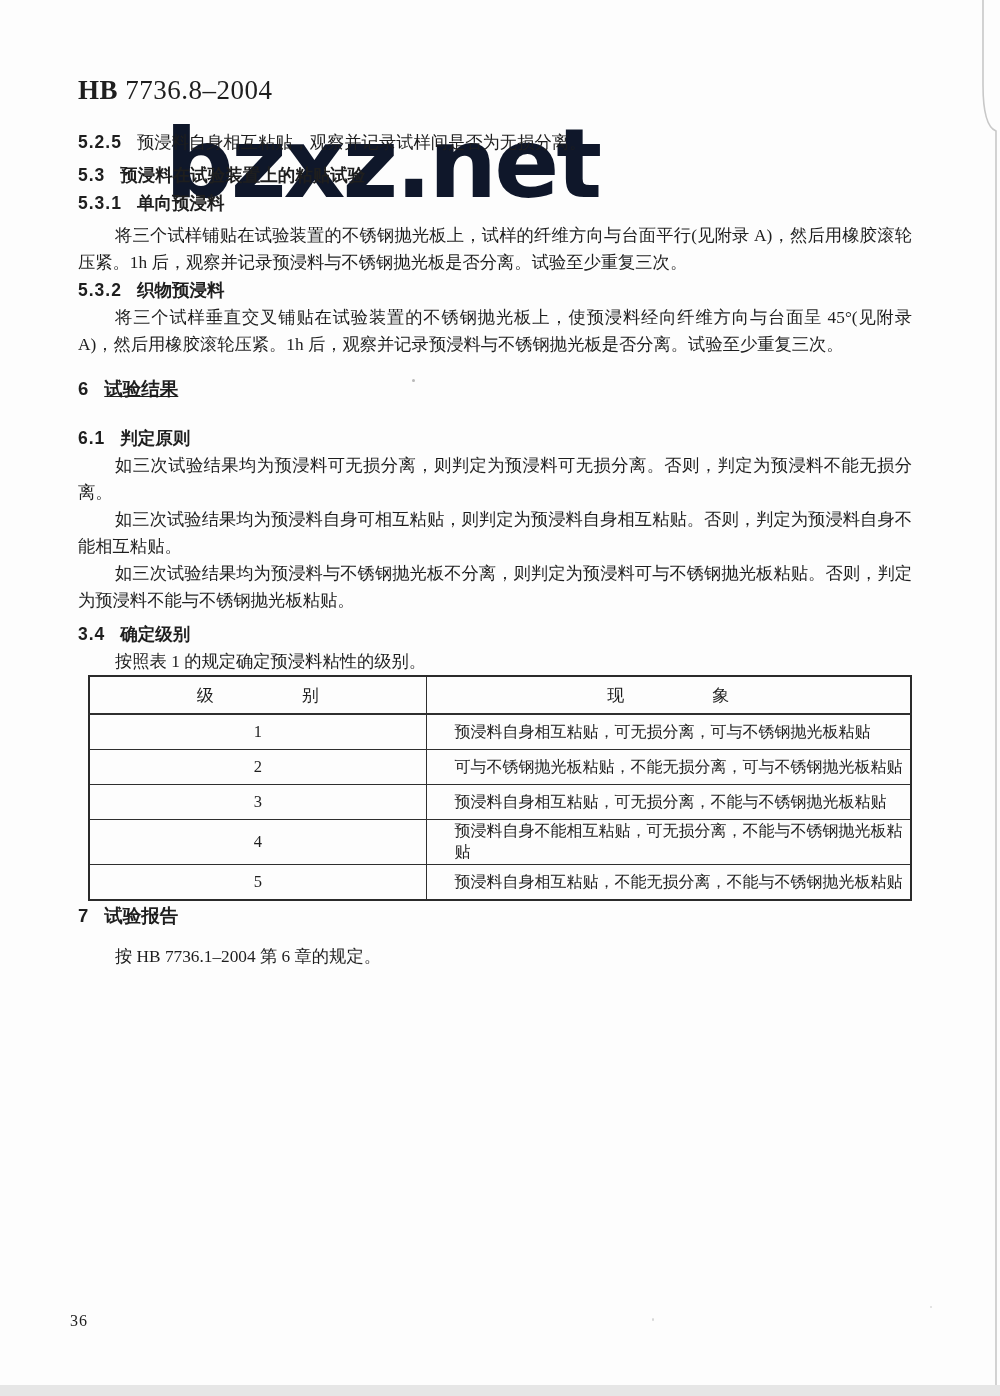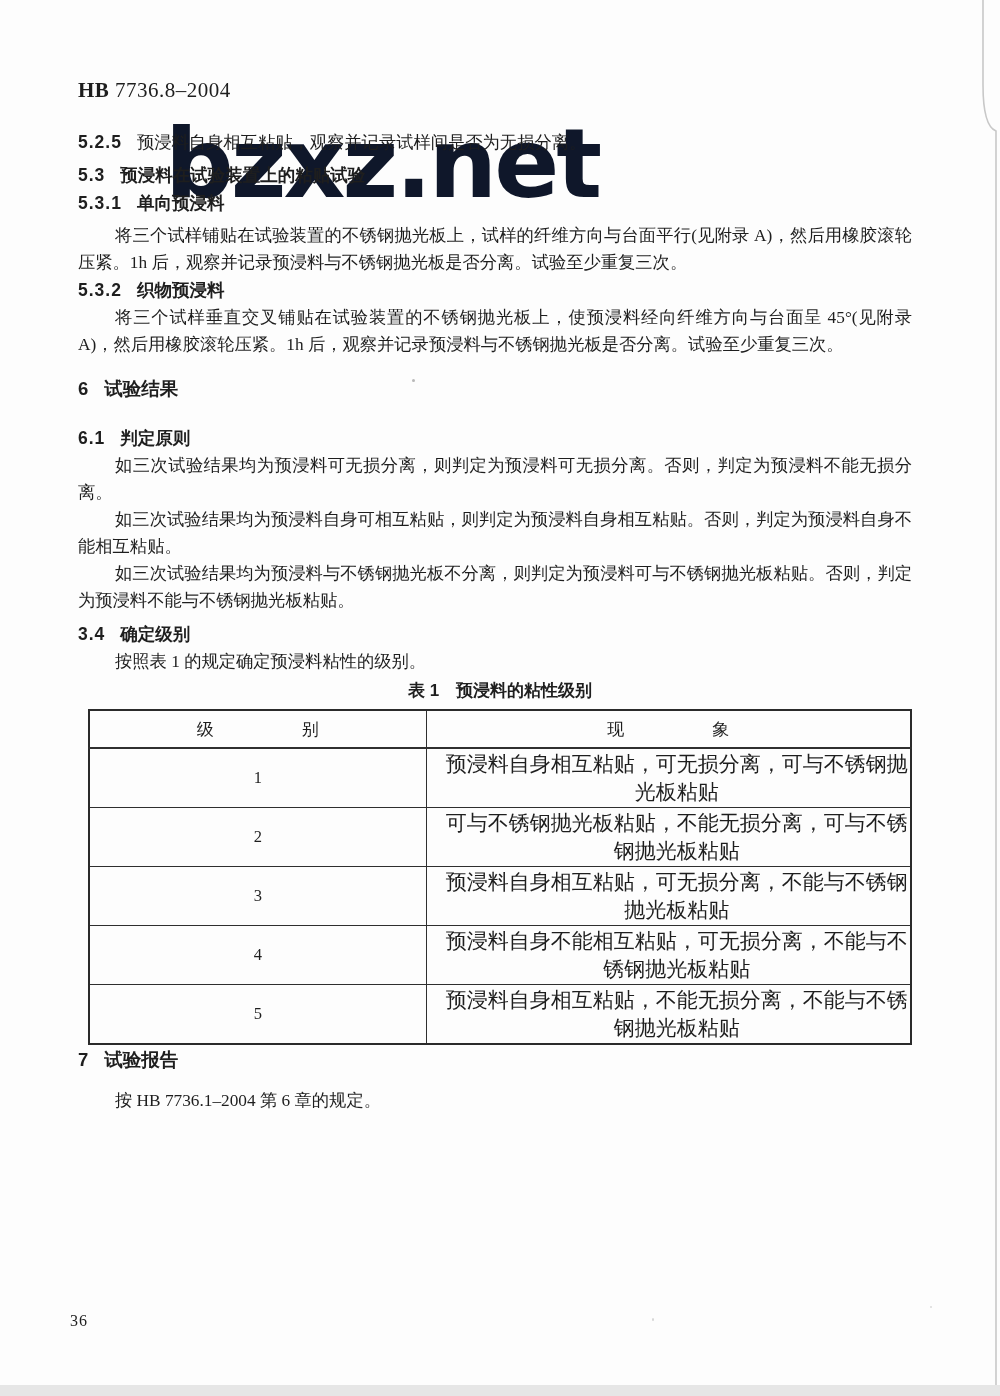--- a/index.html
+++ b/index.html
@@ -10,21 +10,21 @@
   }
   .page{position:absolute;inset:0;overflow:hidden;}
   
   .watermark{
     position:absolute;left:165px;top:116px;z-index:0;
     font-family:"DejaVu Sans",sans-serif;font-weight:bold;
     font-size:96px;line-height:1;letter-spacing:-3px;
     color:#0f172a;user-select:none;white-space:nowrap;
   }
   .content{position:relative;z-index:1;padding:78px 88px 0 78px;}
-  .doc-header{font-size:21px;line-height:24px;letter-spacing:.5px;}
+  .doc-header{font-size:27px;line-height:24px;letter-spacing:.5px;}
   .doc-header .hb{font-weight:bold;}
   .clause{
     font-family:"Liberation Sans","DejaVu Sans",sans-serif;
     font-weight:bold;font-size:17.5px;line-height:28px;
   }
   .clause .num{display:inline-block;margin-right:15px;letter-spacing:1px;}
   .clause-line .body-text{
     font-family:"Liberation Serif","DejaVu Serif",serif;
     font-weight:normal;font-size:17.3px;
   }
@@ -33,40 +33,40 @@
     margin:0;font-size:17.3px;line-height:27px;text-indent:37px;
     text-align:justify;
   }
   
   .m-first{margin-top:26px;}
   .mt4{margin-top:4px;}
   .mt5{margin-top:5px;}
   .mt6{margin-top:6px;}
   .mt8{margin-top:20px;}
   .mt12{margin-top:12px;}
-  .mt16{margin-top:16px;}
+  .mt16{margin-top:16px;text-decoration:underline;}
   .mt55{}
   
   .tbl-caption{
     width:824px;margin:4px 0 6px 10px;text-align:center;
     font-family:"Liberation Sans","DejaVu Sans",sans-serif;
     font-weight:bold;font-size:17px;line-height:24px;
   }
   table.tack{
     width:824px;margin-left:10px;border-collapse:collapse;
     border:2px solid #2b2b2b;
   }
   table.tack th,table.tack td{border:1.5px solid #2f2f2f;}
   table.tack th{
     height:34px;font-weight:normal;font-size:17px;
     border-bottom-width:2px;
   }
   .th-flex{display:flex;justify-content:center;gap:88px;}
   td.level{width:41%;text-align:center;font-size:16.5px;height:32px;}
-  td.phen{font-size:21px;padding-left:18px;height:32px;text-align:center;}
+  td.phen{font-size:16px;padding-left:28px;height:32px;}
   
   .page-number{
     position:absolute;left:70px;top:1312px;z-index:1;
     font-size:16px;letter-spacing:1px;
   }
   
   .scan-edge{position:absolute;inset:0;z-index:2;pointer-events:none;}
   .bottom-strip{
     position:absolute;left:0;right:0;bottom:0;height:11px;
     background:#e6e6e6;z-index:3;
@@ -121,21 +121,20 @@
     <p class="para">如三次试验结果均为预浸料可无损分离，则判定为预浸料可无损分离。否则，判定为预浸料不能无损分离。</p>
     <p class="para">如三次试验结果均为预浸料自身可相互粘贴，则判定为预浸料自身相互粘贴。否则，判定为预浸料自身不能相互粘贴。</p>
     <p class="para">如三次试验结果均为预浸料与不锈钢抛光板不分离，则判定为预浸料可与不锈钢抛光板粘贴。否则，判定为预浸料不能与不锈钢抛光板粘贴。</p>
 
     <div class="clause mt6">
       <span class="num">3.4</span><span>确定级别</span>
     </div>
 
     <p class="para">按照表 1 的规定确定预浸料粘性的级别。</p>
 
-    <div class="tbl-caption">表 1　预浸料的粘性级别</div>
 
     <table class="tack">
       <thead>
         <tr>
           <th style="width:41%">
             <span class="th-flex">
               <span>级</span>
               <span>别</span>
             </span>
           </th>

